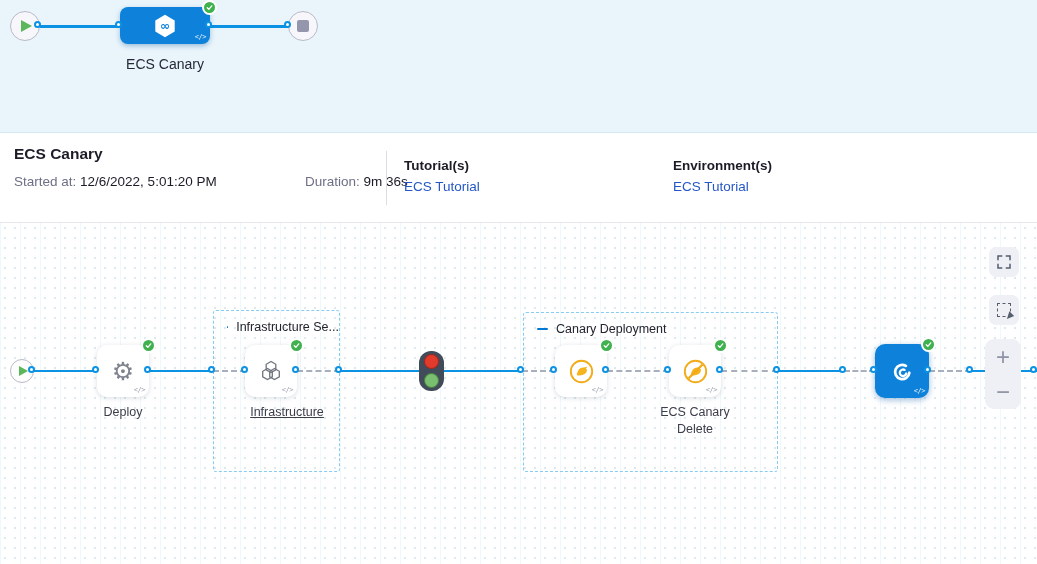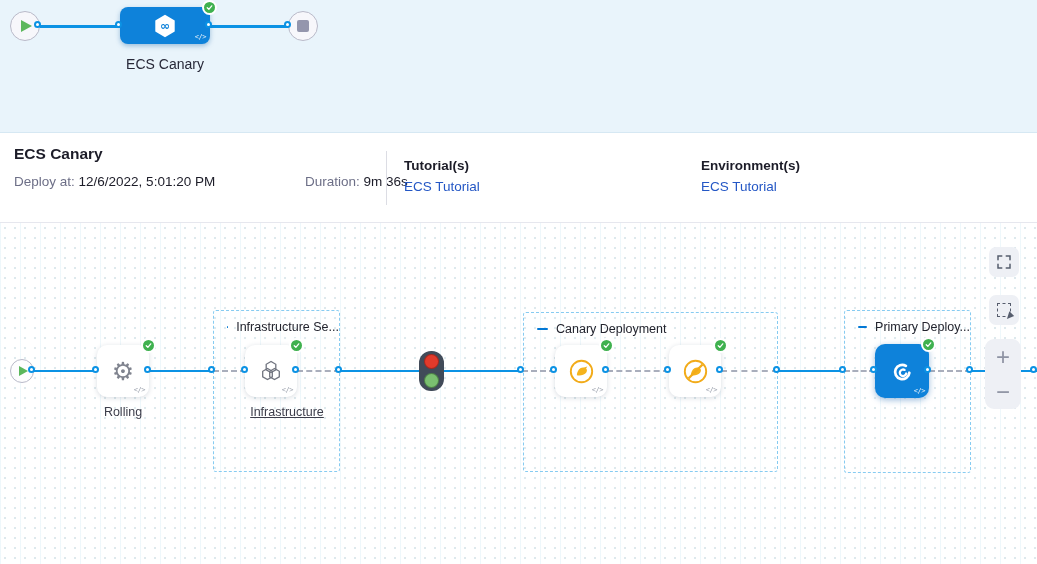--- a/index.html
+++ b/index.html
@@ -25,21 +25,21 @@
 
   
   .d-title { position:absolute; left:14px; top:12px; font-size:15.5px; font-weight:bold; color:#1c1c28; }
   .d-row { position:absolute; left:14px; top:41px; font-size:13.5px; color:#6d6f87; }
   .d-row b, .d-val { color:#1c1c28; font-weight:normal; }
   .d-duration { position:absolute; left:305px; top:41px; font-size:13.5px; color:#6d6f87; }
   .d-divider { position:absolute; left:386px; top:18px; width:1px; height:54px; background:#dcdde4; }
   .d-block-label { font-size:13.5px; font-weight:bold; color:#1c1c28; margin-bottom:6px; }
   .d-link { font-size:13.5px; color:#2457c5; cursor:pointer; }
   .d-services { position:absolute; left:404px; top:25px; }
-  .d-envs { position:absolute; left:701px; top:25px; }
+  .d-envs { position:absolute; left:673px; top:25px; }
 
   
   .group { position:absolute; border:1px dashed #86cbf1; border-radius:3px; background:transparent; z-index:1; }
   .group-header { display:flex; align-items:center; padding:9px 0 0 13px; }
   .collapse-icon { display:inline-block; width:11px; height:2.5px; background:#0278d5; border-radius:1px; margin-right:8px; cursor:pointer; }
   .group-title { font-size:12.5px; color:#23242e; white-space:nowrap; }
 
   .edge { position:absolute; top:147px; height:2px; background:#0b92e4; z-index:2; }
   .edge-dashed { position:absolute; top:147px; height:0; border-top:2px dashed #a9aebc; z-index:2; }
   .cv-port { top:143px; }
@@ -95,21 +95,21 @@
 
   <div class="mm-endnode" style="left:288px; top:11px;">
     <span class="stop-sq"></span>
   </div>
   <div class="mm-label">ECS Canary</div>
 </div>
 
 <div class="details-bar">
   <div class="d-title">ECS Canary</div>
   <div class="d-row">
-    <span>Deploy at:</span>
+    <span>Started at:</span>
     <span class="d-val">12/6/2022, 5:01:20 PM</span>
   </div>
   <div class="d-duration">
     <span>Duration:</span>
     <span class="d-val">9m 36s</span>
   </div>
   <div class="d-divider"></div>
   <div class="d-services">
     <div class="d-block-label">Tutorial(s)</div>
     <div class="d-link">ECS Tutorial</div>
@@ -125,26 +125,20 @@
   <div class="group" style="left:213px; top:87px; width:127px; height:162px;">
     <div class="group-header">
       <span class="collapse-icon"></span>
       <span class="group-title">Infrastructure Se...</span>
     </div>
   </div>
   <div class="group" style="left:523px; top:89px; width:255px; height:160px;text-align:center;">
     <div class="group-header">
       <span class="collapse-icon"></span>
       <span class="group-title">Canary Deployment</span>
-    </div>
-  </div>
-  <div class="group" style="left:844px; top:87px; width:127px; height:163px;">
-    <div class="group-header">
-      <span class="collapse-icon"></span>
-      <span class="group-title">Primary Deploy...</span>
     </div>
   </div>
 
   <div class="edge" style="left:33px; width:64px;"></div>
   <div class="edge" style="left:149px; width:64px;"></div>
   <div class="edge" style="left:340px; width:80px;"></div>
   <div class="edge" style="left:444px; width:78px;"></div>
   <div class="edge" style="left:778px; width:66px;"></div>
   <div class="edge" style="left:971px; width:66px;"></div>
 
@@ -162,21 +156,21 @@
 
   <div class="node" style="left:97px; top:122px;">
     <span class="badge">
       <svg width="9" height="9" viewBox="0 0 14 14">
           <path d="M3.5 7.4 L6 9.8 L10.5 4.4" stroke="#fff" stroke-width="2" fill="none" stroke-linecap="round" stroke-linejoin="round"></path>
         </svg>
     </span>
     <span class="gear-glyph">⚙</span>
     <span class="code">&lt;/&gt;</span>
   </div>
-  <div class="node-label" style="left:73px;">Rolling</div>
+  <div class="node-label" style="left:73px;">Deploy</div>
 
   <div class="node" style="left:245px; top:122px;">
     <span class="badge">
       <svg width="9" height="9" viewBox="0 0 14 14">
           <path d="M3.5 7.4 L6 9.8 L10.5 4.4" stroke="#fff" stroke-width="2" fill="none" stroke-linecap="round" stroke-linejoin="round"></path>
         </svg>
     </span>
     <svg width="26" height="24" viewBox="0 0 26 22" fill="none" stroke="#70747f" stroke-width="1.3">
       <polygon points="13,1.5 8.2,4.3 8.2,9.8 13,12.5 17.8,9.8 17.8,4.3"></polygon>
       <polygon points="9.5,8.5 4.7,11.3 4.7,16.8 9.5,19.5 14.3,16.8 14.3,11.3"></polygon>
@@ -211,20 +205,21 @@
           <path d="M3.5 7.4 L6 9.8 L10.5 4.4" stroke="#fff" stroke-width="2" fill="none" stroke-linecap="round" stroke-linejoin="round"></path>
         </svg>
     </span>
     <svg width="27" height="27" viewBox="0 0 26 26">
       <circle cx="13" cy="13" r="10.3" fill="none" stroke="#f2ab19" stroke-width="1.8"></circle>
       <path d="M8.5 16.5 C9 11.5 12 8.5 15.5 9.2 C18.5 9.8 19 12.5 17.2 14.5 C15.5 16.4 11.5 17.4 8.5 16.5 Z" fill="#f5b31c"></path>
       <line x1="6.2" y1="19.8" x2="19.8" y2="6.2" stroke="#f2ab19" stroke-width="2.2"></line>
     </svg>
     <span class="code">&lt;/&gt;</span>
   </div>
+  <div class="node-label" style="left:645px;">ECS Canary Delete</div>
 
   <div class="node node-blue" style="left:875px; top:121px; width:54px; height:54px;">
     <span class="badge">
       <svg width="9" height="9" viewBox="0 0 14 14">
           <path d="M3.5 7.4 L6 9.8 L10.5 4.4" stroke="#fff" stroke-width="2" fill="none" stroke-linecap="round" stroke-linejoin="round"></path>
         </svg>
     </span>
     <svg width="26" height="26" viewBox="0 0 24 24" fill="none" stroke="#ffffff" stroke-linecap="round">
       <path d="M15.6 7.2 A6.6 6.6 0 1 0 18.8 13.6" stroke-width="2.5"></path>
       <path d="M14.4 11 A3 3 0 1 0 15.9 14.3" stroke-width="2.1"></path>

